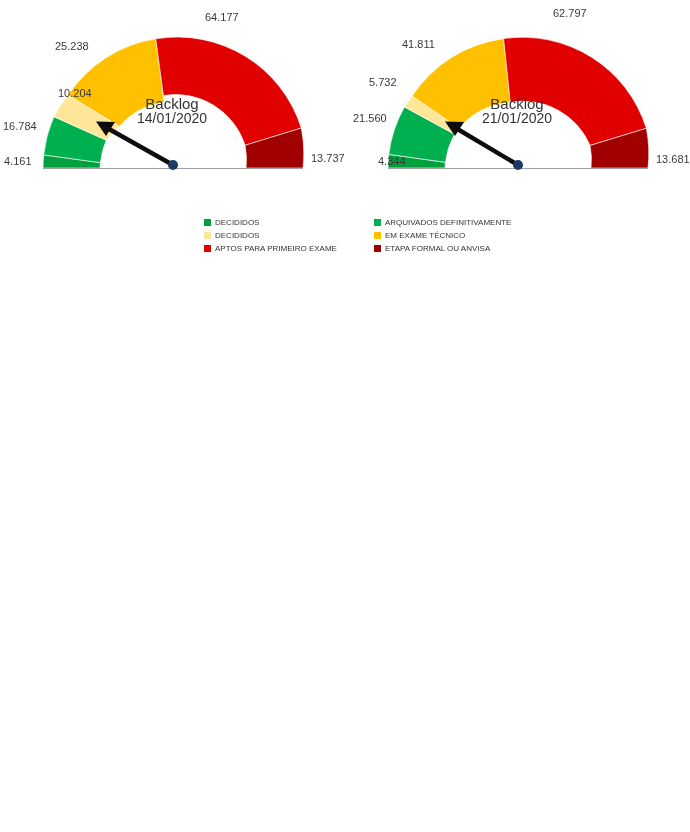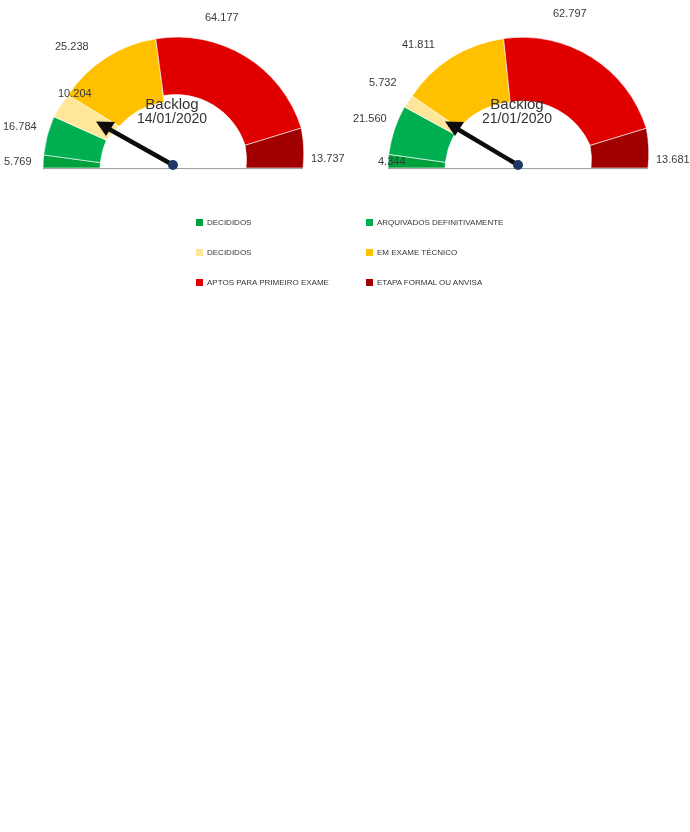--- a/index.html
+++ b/index.html
@@ -63,26 +63,26 @@
   }
   .center-date {
     font-size: 14px;
     color: #333333;
     line-height: 12px;
   }
 
   .legend {
     position: absolute;
     top: 216px;
-    left: 196px;
+    left: 204px;
     width: 330px;
     display: grid;
     grid-template-columns: 170px 160px;
     grid-auto-rows: 13px;
-    row-gap: 17px;
+    row-gap: 0px;
     font-size: 8px;
   }
   .legend-item {
     display: flex;
     align-items: center;
     gap: 4px;
     line-height: 13px;
   }
   .legend-swatch {
     width: 7px;
@@ -118,21 +118,21 @@
 
       <line x1="43" y1="168.6" x2="303" y2="168.6" stroke="#9a9a9a" stroke-width="1"></line>
 
       <g>
         <line x1="173" y1="165" x2="100" y2="124" stroke="#0d0d0d" stroke-width="4.5"></line>
         <polygon points="96,121.5 115,122 106,136" fill="#0d0d0d"></polygon>
         <circle cx="173" cy="165" r="5" fill="#1f3864"></circle>
       </g>
     </svg>
 
-    <div class="seg-label" style="left:4px; top:156px;">5.769</div>
+    <div class="seg-label" style="left:4px; top:156px;">4.161</div>
     <div class="seg-label" style="left:3px; top:121px;">16.784</div>
     <div class="seg-label" style="left:18px; top:88px;margin-left:40px;">10.204</div>
     <div class="seg-label" style="left:55px; top:41px;">25.238</div>
     <div class="seg-label" style="left:205px; top:12px;">64.177</div>
     <div class="seg-label" style="left:311px; top:153px;">13.737</div>
 
     <div class="center-block">
       <div class="center-title">Backlog</div>
       <div class="center-date">14/01/2020</div>
     </div>

